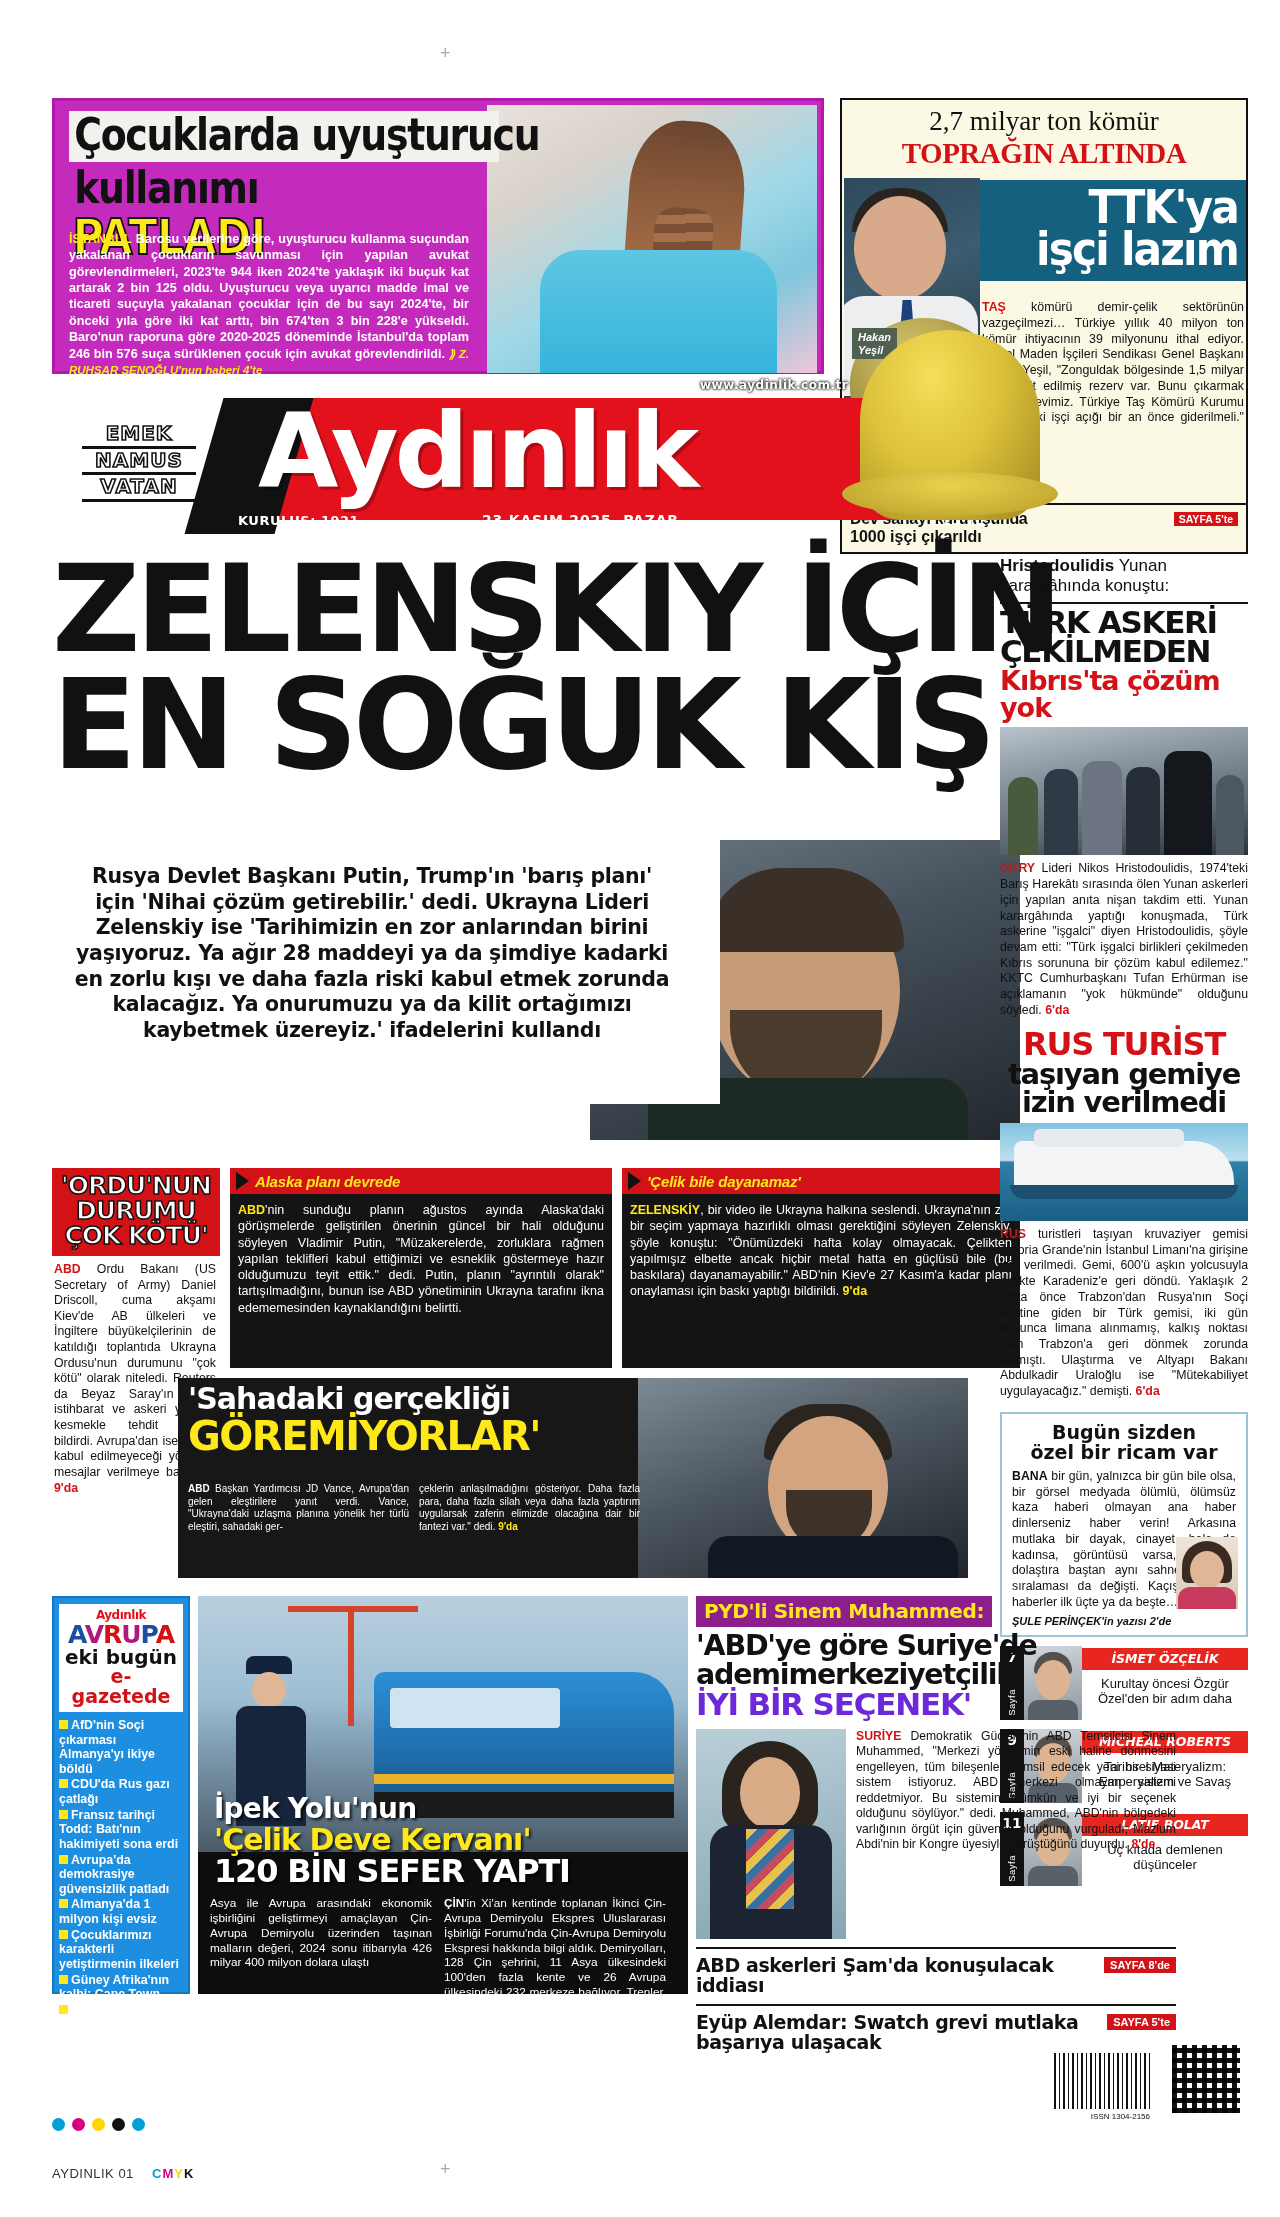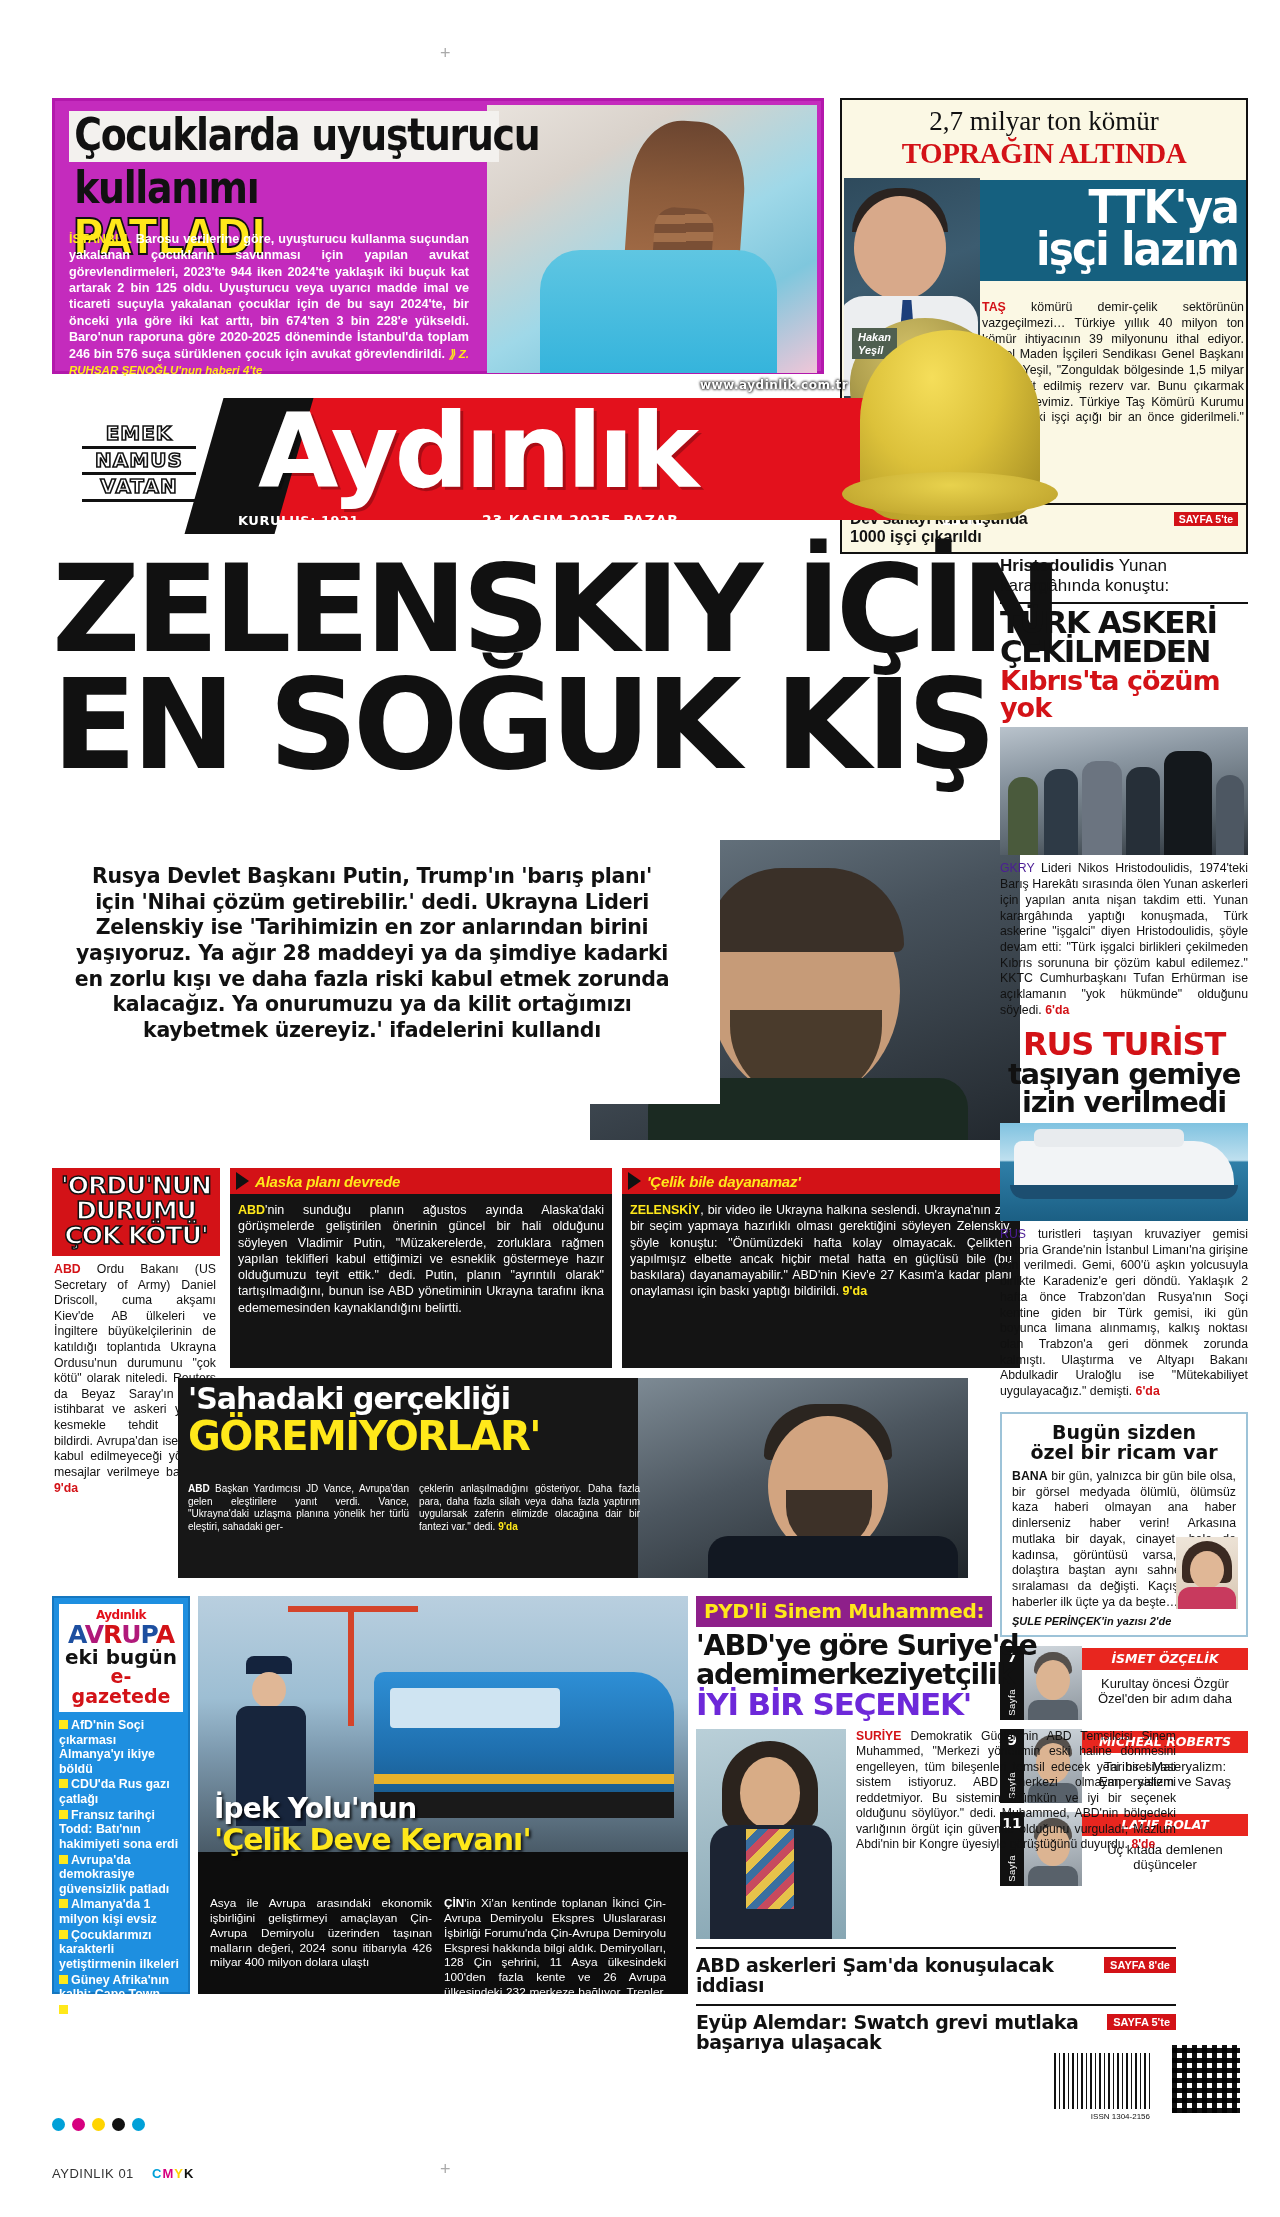--- a/index.html
+++ b/index.html
@@ -270,21 +270,21 @@
   .rail-rule { border-top:2px solid #111; margin:6px 0 4px 0; }
   .rail-h1 { font-family:"DejaVu Sans", sans-serif; font-weight:bold; font-size:31px; color:#111; line-height:0.94; letter-spacing:-1.4px; }
   .rail-h2 { font-family:"DejaVu Sans", sans-serif; font-weight:bold; font-size:27px; color:#d31217; line-height:1.0; letter-spacing:-1px; margin-top:1px; }
   .rail-photo {
     width:248px; height:128px; margin-top:6px;
     background: linear-gradient(170deg,#b9c3cc 0%,#8c98a3 30%,#5b666f 70%,#2a3138 100%);
     position:relative; overflow:hidden;
   }
   .rail-photo .fig { position:absolute; bottom:0; border-radius:14px 14px 0 0; }
   .rail-body { margin-top:6px; font-size:12.3px; line-height:1.28; color:#111; text-align:justify; }
-  .rail-body .lead { color:#4c1d95; font-weight:normal; }
+  .rail-body .lead { color:#b91c1c; font-weight:bold; }
   .rail-body .pg { color:#d31217; font-weight:bold; }
 
   .rail-h3 { font-family:"DejaVu Sans", sans-serif; font-weight:bold; font-size:32px; color:#d31217; line-height:0.98; letter-spacing:-1.2px; text-align:center; margin-top:10px; }
   .rail-h4 { font-family:"DejaVu Sans", sans-serif; font-weight:bold; font-size:29px; color:#111; line-height:0.98; letter-spacing:-1.2px; text-align:center; }
   .ship-photo {
     width:248px; height:98px; margin-top:6px;
     background: linear-gradient(180deg,#7fc2e0 0%,#bfe0ef 38%,#2f7fa8 40%,#1b5f84 100%);
     position:relative; overflow:hidden;
   }
   .ship-hull { position:absolute; left:14px; top:18px; width:220px; height:50px; background:#f2f4f6; border-radius:8px 40px 6px 6px; }
@@ -702,20 +702,21 @@
       </div>
       <div class="guard">
         <div class="cap"></div>
         <div class="hd"></div>
         <div class="coat"></div>
       </div>
     </div>
     <div class="train-title">
       <div class="t1">İpek Yolu'nun</div>
       <div class="t2">'Çelik Deve Kervanı'</div>
+      <div class="t3">120 BİN SEFER YAPTI</div>
     </div>
     <div class="train-cols">
       <div class="col">Asya ile Avrupa arasındaki ekonomik işbirliğini geliştirmeyi amaçlayan Çin-Avrupa Demiryolu üzerinden taşınan malların değeri, 2024 sonu itibarıyla 426 milyar 400 milyon dolara ulaştı</div>
       <div class="col">
         <span class="lead">ÇİN</span><span>'in Xi'an kentinde toplanan İkinci Çin-Avrupa Demiryolu Ekspres Uluslararası İşbirliği Forumu'nda Çin-Avrupa Demiryolu Ekspresi hakkında bilgi aldık. Demiryolları, 128 Çin şehrini, 11 Asya ülkesindeki 100'den fazla kente ve 26 Avrupa ülkesindeki 232 merkeze bağlıyor. Trenler, 2012'den bu yana 120 bin sefer yaptı. Güzergâhında Türkiye'nin de olduğu bu yolda tekstil, mobilya ve ev aletleri Çin'den Avrupa'ya veya Avrupa'dan Asya'ya taşınıyor. ⟫ </span>
       </div>
     </div>
   </div>
 
   <div class="pyd">

